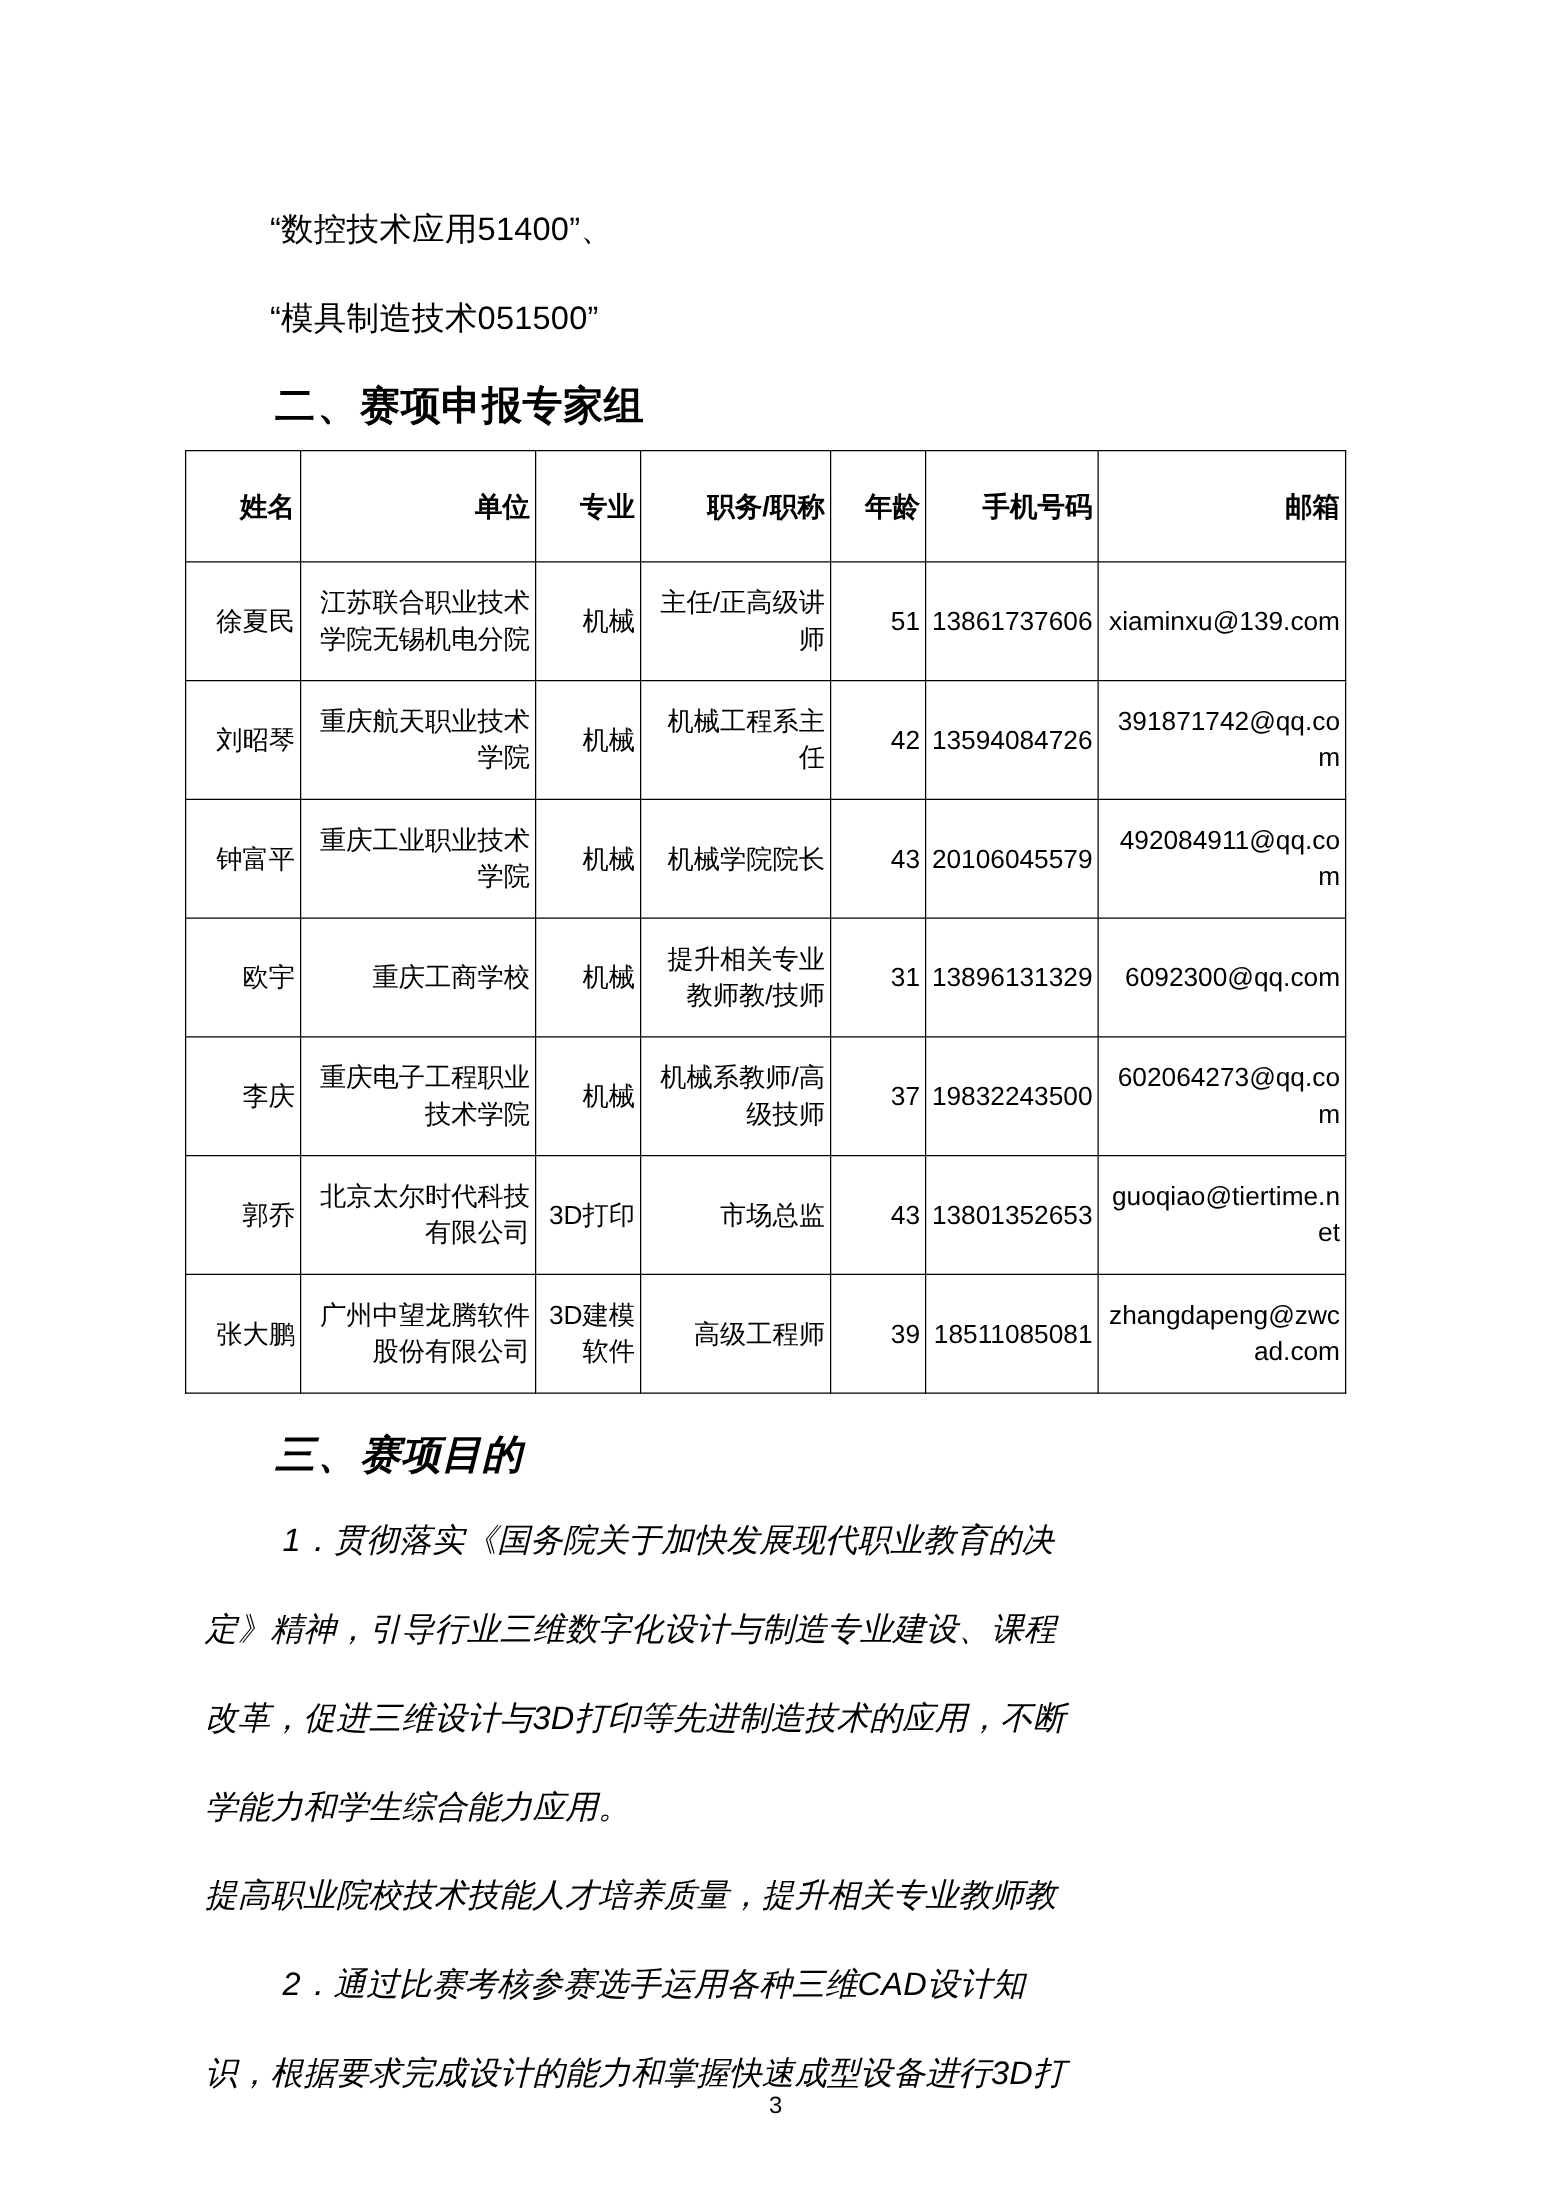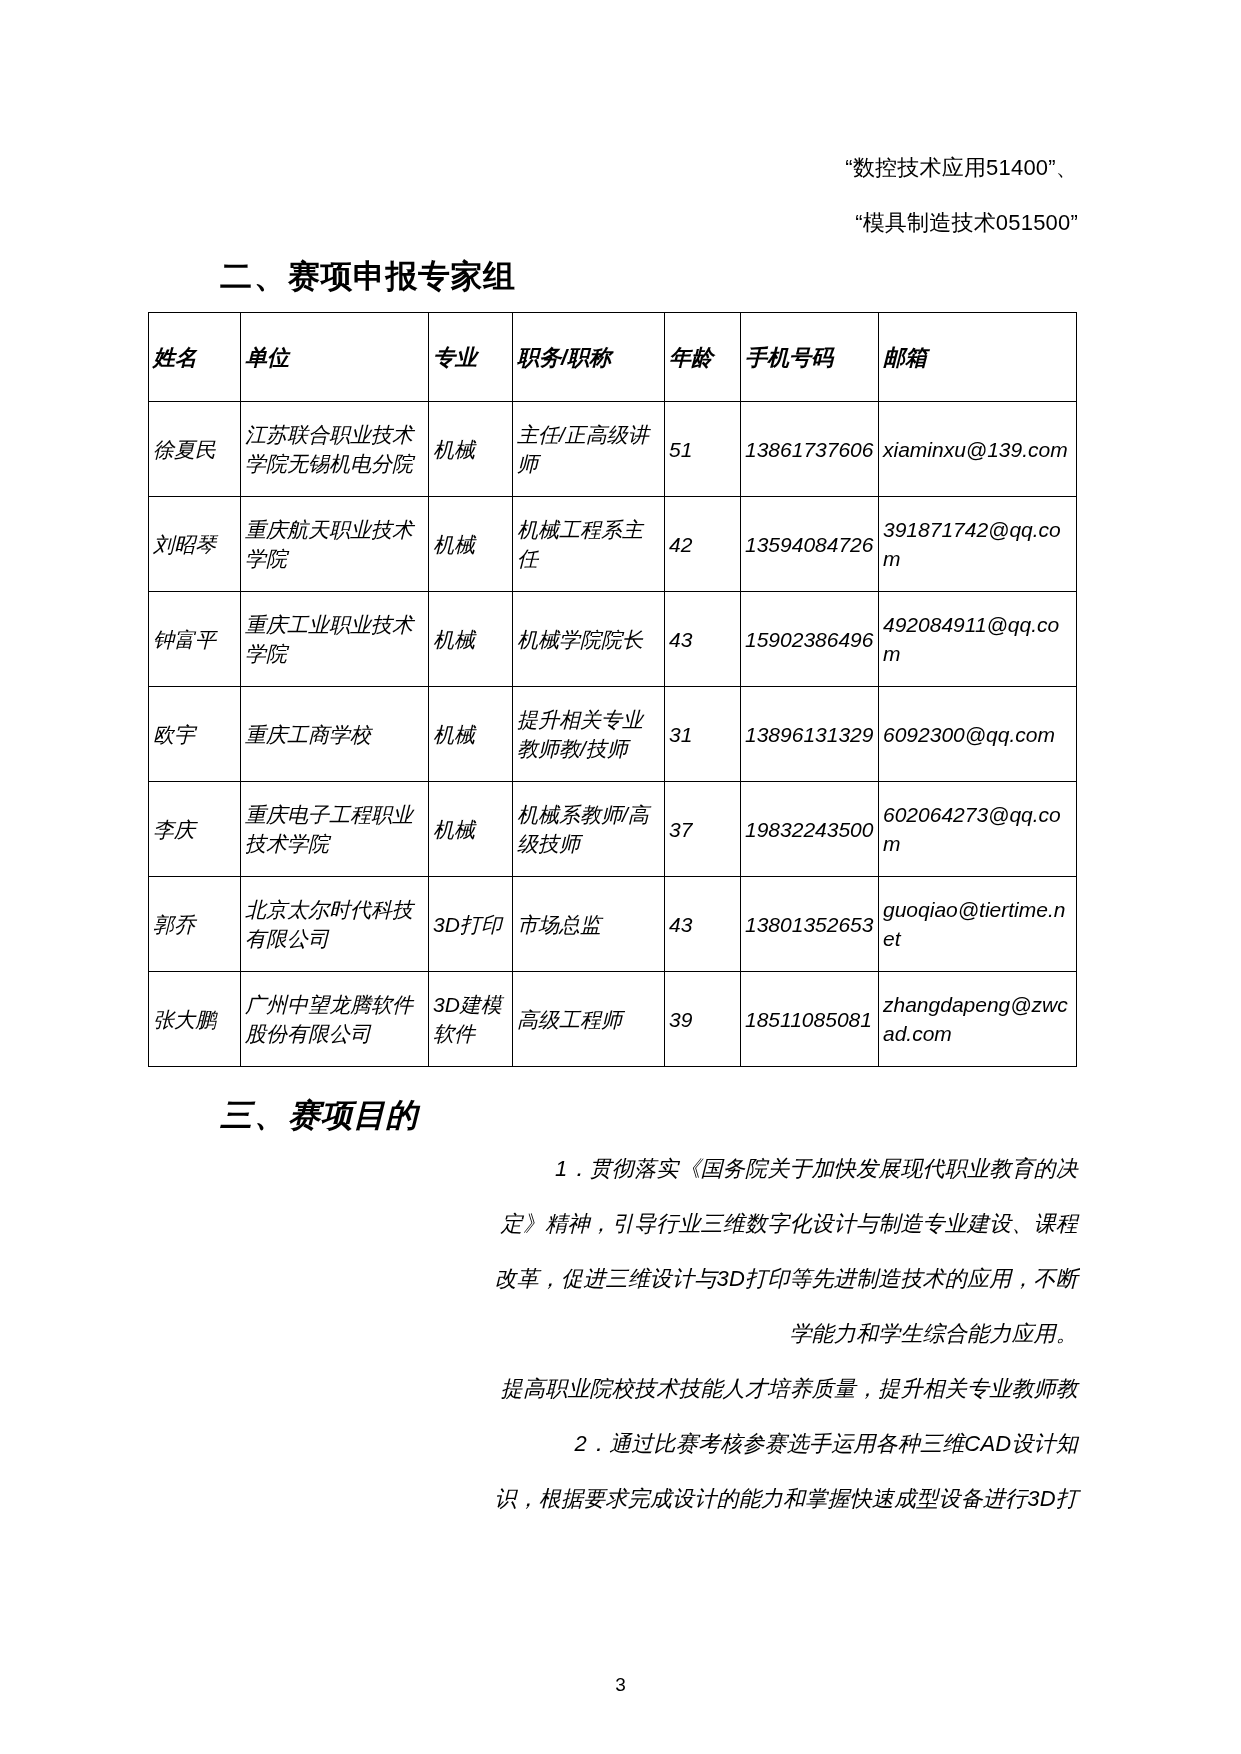--- a/index.html
+++ b/index.html
@@ -23,26 +23,25 @@
   }
   .content {
     position: absolute;
     left: 148px;
     top: 140px;
     width: 930px;
   }
 
   
   .para {
-    font-size: 22px;
+    font-size: 26px;
     line-height: 54px;
     letter-spacing: 0.2px;
-    margin: 0;
+    margin: 16px;
     white-space: nowrap;
-    text-align: right;
   }
   .para.indent {
     text-indent: 52px;
   }
   .para.indent2 {
     text-indent: 62px;
   }
 
   
   .section-heading {
@@ -60,27 +59,26 @@
   
   table.expert-table {
     border-collapse: collapse;
     width: 928px;
     table-layout: fixed;
     margin-top: 10px;
   }
   table.expert-table th,
   table.expert-table td {
     border: 1.6px solid #000000;
-    text-align: left;
+    text-align: right;
     vertical-align: middle;
     font-size: 21px;
     line-height: 29px;
     padding: 6px 4px;
     word-break: break-all;
-    font-style: italic;
   }
   table.expert-table th {
     font-weight: bold;
     height: 76px;
     font-size: 22px;
   }
   table.expert-table td {
     height: 82px;
     font-weight: normal;
   }
@@ -167,21 +165,21 @@
           <td class="col-age">42</td>
           <td class="col-phone">13594084726</td>
           <td class="col-email">391871742@qq.com</td>
         </tr>
         <tr>
           <td class="col-name">钟富平</td>
           <td class="col-unit">重庆工业职业技术学院</td>
           <td class="col-major">机械</td>
           <td class="col-title">机械学院院长</td>
           <td class="col-age">43</td>
-          <td class="col-phone">15902386496</td>
+          <td class="col-phone">20106045579</td>
           <td class="col-email">492084911@qq.com</td>
         </tr>
         <tr>
           <td class="col-name">欧宇</td>
           <td class="col-unit">重庆工商学校</td>
           <td class="col-major">机械</td>
           <td class="col-title">提升相关专业教师教/技师</td>
           <td class="col-age">31</td>
           <td class="col-phone">13896131329</td>
           <td class="col-email">6092300@qq.com</td>

